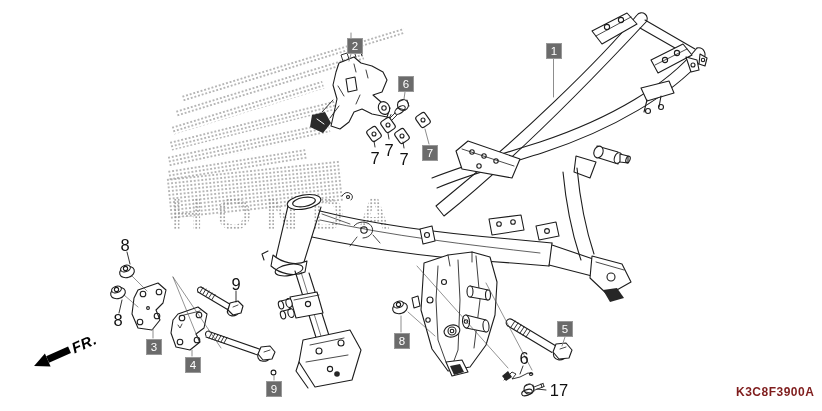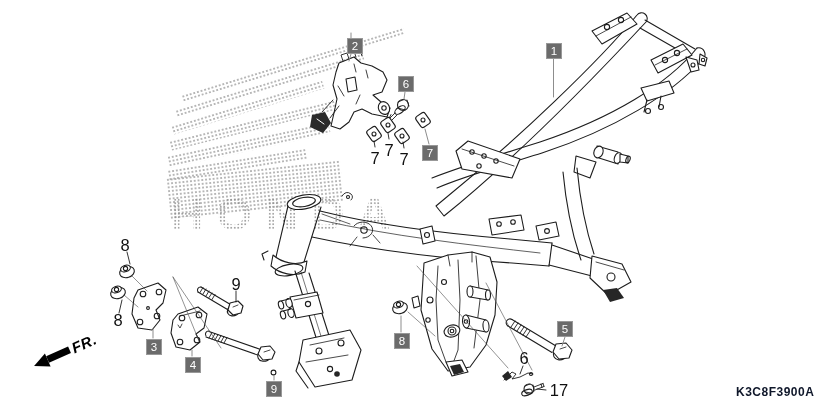--- a/index.html
+++ b/index.html
@@ -29,21 +29,21 @@
   
   .fr{position:absolute;left:33px;top:353px;display:flex;align-items:center;
       transform:rotate(-24deg);transform-origin:15% 50%;}
   .fr-head{width:0;height:0;border-right:15px solid #000;
       border-top:7.5px solid transparent;border-bottom:7.5px solid transparent;}
   .fr-shaft{width:24px;height:7px;background:#000;}
   .fr-text{margin-left:3px;font-weight:bold;font-style:italic;font-size:15px;
       letter-spacing:.5px;color:#000;}
 
   .code{position:absolute;left:736px;top:385px;font-weight:bold;font-size:12px;
-      letter-spacing:.5px;color:#0f172a;}
+      letter-spacing:.5px;color:#7f1d1d;}
 </style>
 </head>
 <body>
 
 <div class="stage">
 
   <div class="wm">
     <div class="feather" style="left:182px;top:95px;width:232px;height:7px;transform:rotate(-17deg);"></div>
     <div class="feather" style="left:176px;top:110px;width:196px;height:8px;transform:rotate(-17deg);"></div>
     <div class="feather" style="left:172px;top:126px;width:158px;height:9px;transform:rotate(-17deg);"></div>

